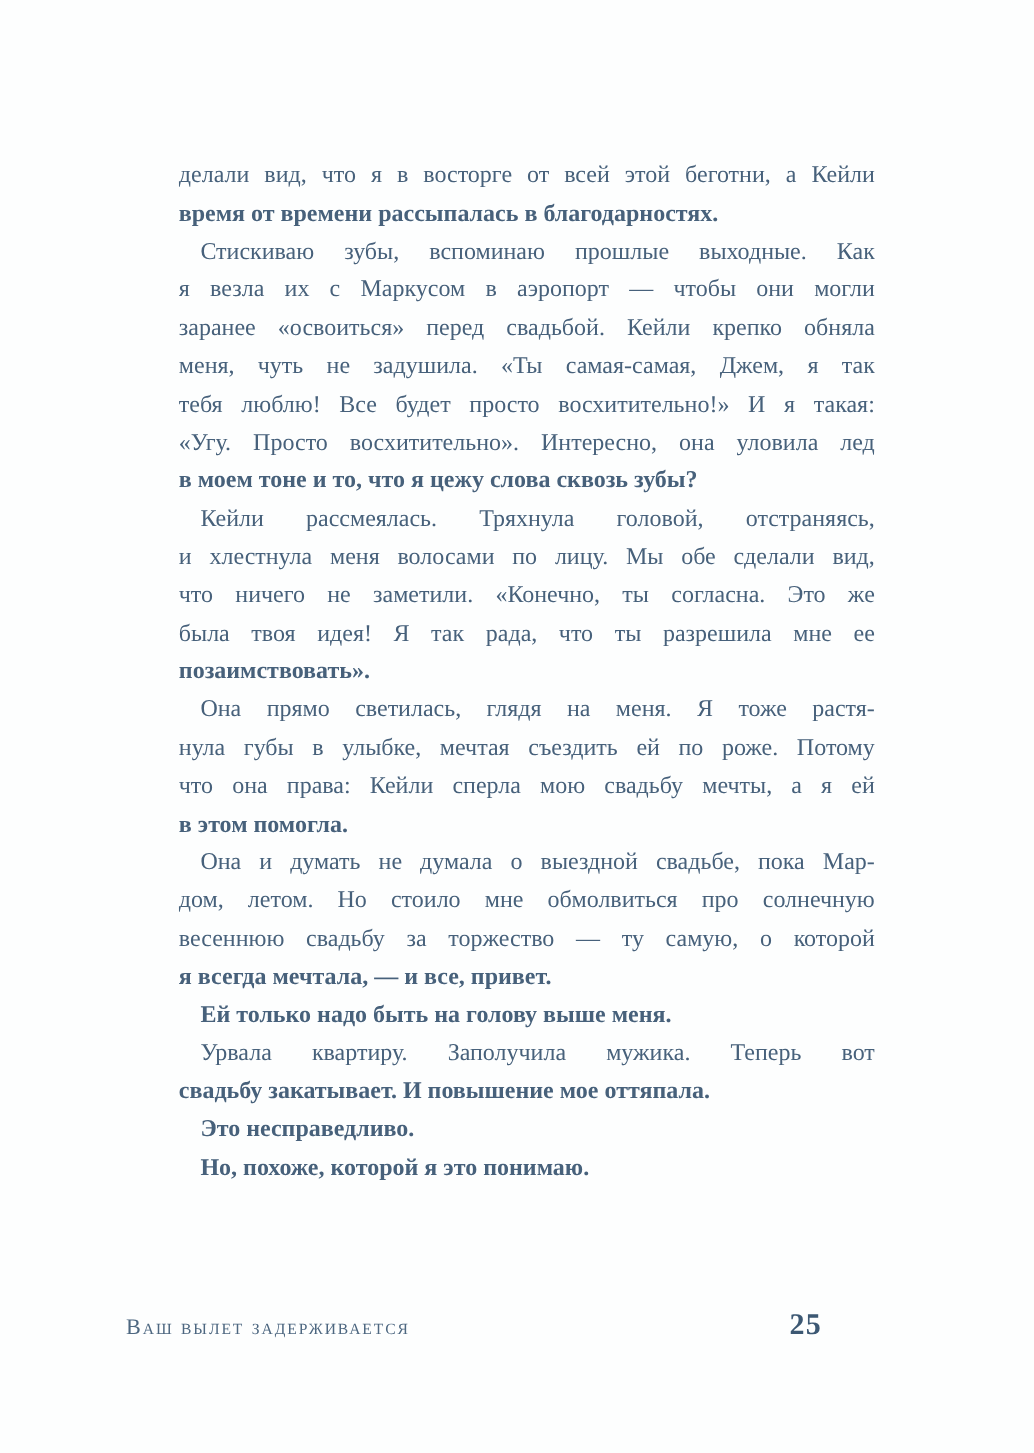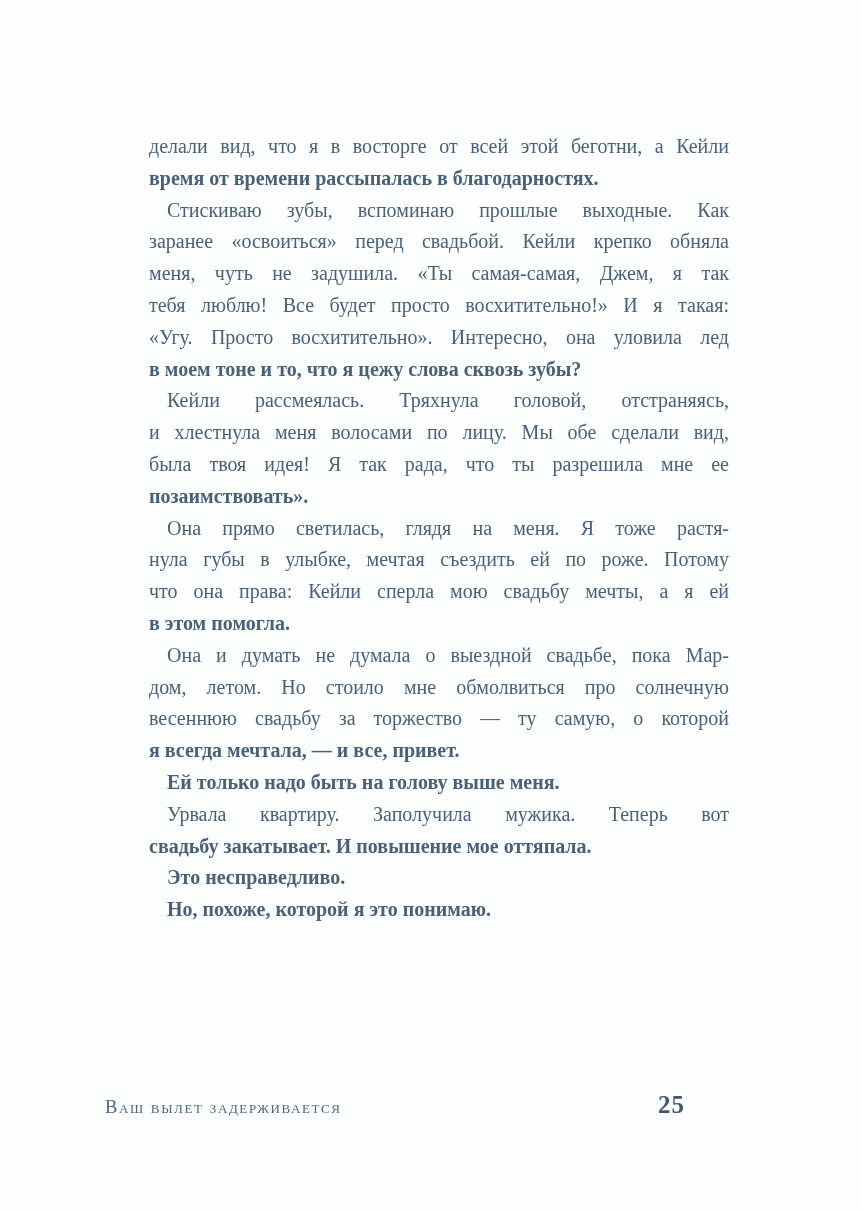--- a/index.html
+++ b/index.html
@@ -66,27 +66,29 @@
   }
 </style>
 </head>
 <body>
 
 <div class="book-page">
   <main class="text-block">
       <div class="line">делали вид, что я в восторге от всей этой беготни, а Кейли</div>
       <div class="line para-end">время от времени рассыпалась в благодарностях.</div>
       <div class="line indent">Стискиваю зубы, вспоминаю прошлые выходные. Как</div>
+      <div class="line">я везла их с Маркусом в аэропорт — чтобы они могли</div>
       <div class="line">заранее «освоиться» перед свадьбой. Кейли крепко обняла</div>
       <div class="line">меня, чуть не задушила. «Ты самая-самая, Джем, я так</div>
       <div class="line">тебя люблю! Все будет просто восхитительно!» И я такая:</div>
       <div class="line">«Угу. Просто восхитительно». Интересно, она уловила лед</div>
       <div class="line para-end">в моем тоне и то, что я цежу слова сквозь зубы?</div>
       <div class="line indent">Кейли рассмеялась. Тряхнула головой, отстраняясь,</div>
       <div class="line">и хлестнула меня волосами по лицу. Мы обе сделали вид,</div>
+      <div class="line">что ничего не заметили. «Конечно, ты согласна. Это же</div>
       <div class="line">была твоя идея! Я так рада, что ты разрешила мне ее</div>
       <div class="line para-end">позаимствовать».</div>
       <div class="line indent">Она прямо светилась, глядя на меня. Я тоже растя-</div>
       <div class="line">нула губы в улыбке, мечтая съездить ей по роже. Потому</div>
       <div class="line">что она права: Кейли сперла мою свадьбу мечты, а я ей</div>
       <div class="line para-end">в этом помогла.</div>
       <div class="line indent">Она и думать не думала о выездной свадьбе, пока Мар-</div>
       <div class="line">дом, летом. Но стоило мне обмолвиться про солнечную</div>
       <div class="line">весеннюю свадьбу за торжество — ту самую, о которой</div>
       <div class="line para-end">я всегда мечтала, — и все, привет.</div>

